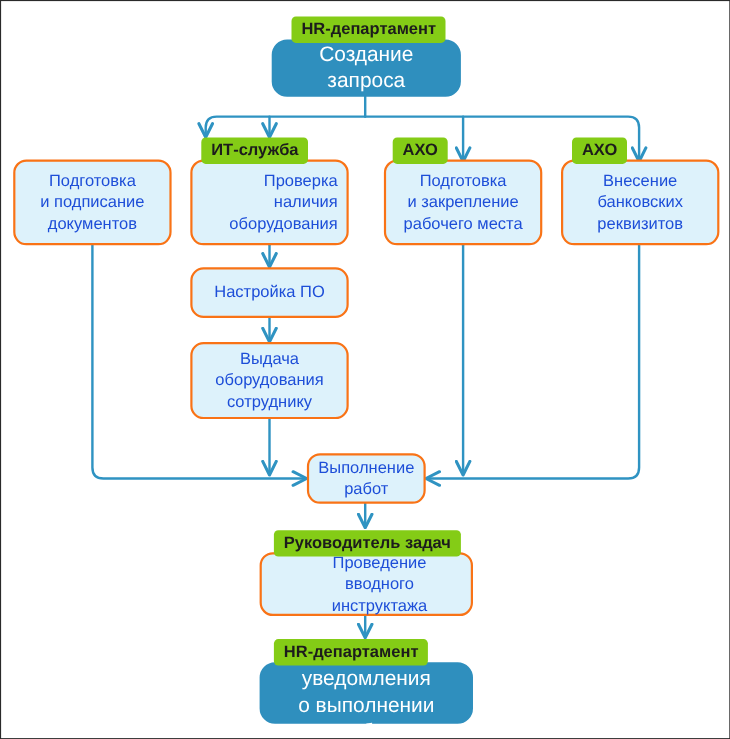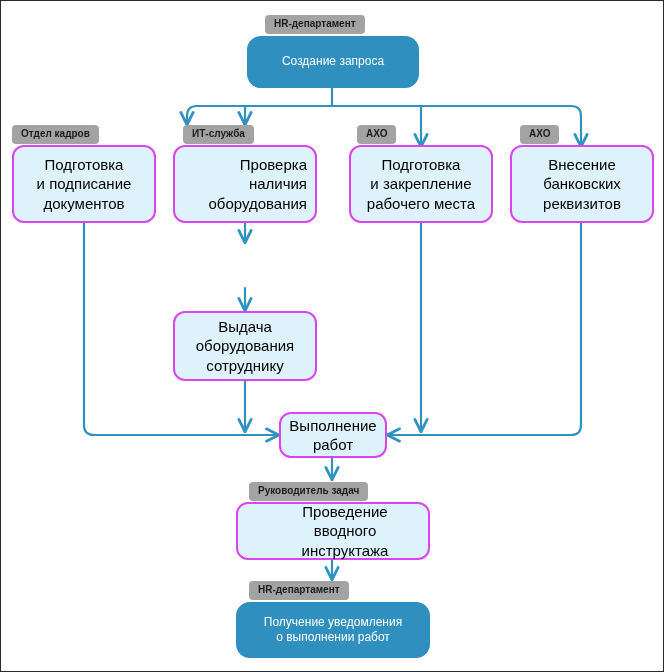--- a/index.html
+++ b/index.html
@@ -33,43 +33,43 @@
     display: flex;
     align-items: center;
     justify-content: center;
     text-align: center;
     border-radius: 12px;
     line-height: 1.28;
     z-index: 3;
   }
   .node.light {
     background: #ddf2fb;
-    border: 2px solid #d946ef;
-    color: #000000;
+    border: 2px solid #f97316;
+    color: #1d4ed8;
     font-size: 15px;
   }
   .node.solid {
     background: #2f8fbe;
     border: 2px solid #2f8fbe;
     color: #ffffff;
-    font-size: 12px;
+    font-size: 19px;
     font-weight: 500;
     border-radius: 14px;
   }
   .node .node-text {
     display: block;
     padding: 0 8px;
     white-space: pre-line;
   }
   .tag {
     position: absolute;
     box-sizing: border-box;
-    background: #a3a3a3;
+    background: #84cc16;
     color: #1c1c1c;
-    font-size: 10px;
+    font-size: 15px;
     font-weight: bold;
     border-radius: 4px;
     padding: 4px 9px 5px 9px;
     white-space: nowrap;
     z-index: 4;
     line-height: 1;
   }
 </style>
 </head>
 <body>
@@ -110,21 +110,20 @@
 
       <path d="M 331 558 L 331 578" marker-end="url(#arrow)"></path>
     </g>
   </svg>
 
   <div class="tag" style="left:264px; top:14px;">HR-департамент</div>
   <div class="node solid" style="left:246px; top:35px; width:172px; height:52px;">
     <span class="node-text">Создание запроса</span>
   </div>
 
-  <div class="tag" style="left:11px; top:124px;">Отдел кадров</div>
   <div class="node light" style="left:11px; top:144px; width:144px; height:78px;">
     <span class="node-text">Подготовка
 и подписание
 документов</span>
   </div>
 
   <div class="tag" style="left:182px; top:124px;">ИТ-служба</div>
   <div class="node light" style="left:172px; top:144px; width:144px; height:78px;text-align:right;">
     <span class="node-text">Проверка наличия
 оборудования</span>
@@ -137,20 +136,23 @@
 рабочего места</span>
   </div>
 
   <div class="tag" style="left:519px; top:124px;">АХО</div>
   <div class="node light" style="left:509px; top:144px; width:144px; height:78px;">
     <span class="node-text">Внесение
 банковских
 реквизитов</span>
   </div>
 
+  <div class="node light" style="left:172px; top:242px; width:144px; height:46px;">
+    <span class="node-text">Настройка ПО</span>
+  </div>
 
   <div class="node light" style="left:172px; top:310px; width:144px; height:70px;justify-content:center;">
     <span class="node-text">Выдача
 оборудования
 сотруднику</span>
   </div>
 
   <div class="node light" style="left:278px; top:411px; width:108px; height:46px;">
     <span class="node-text">Выполнение
 работ</span>

